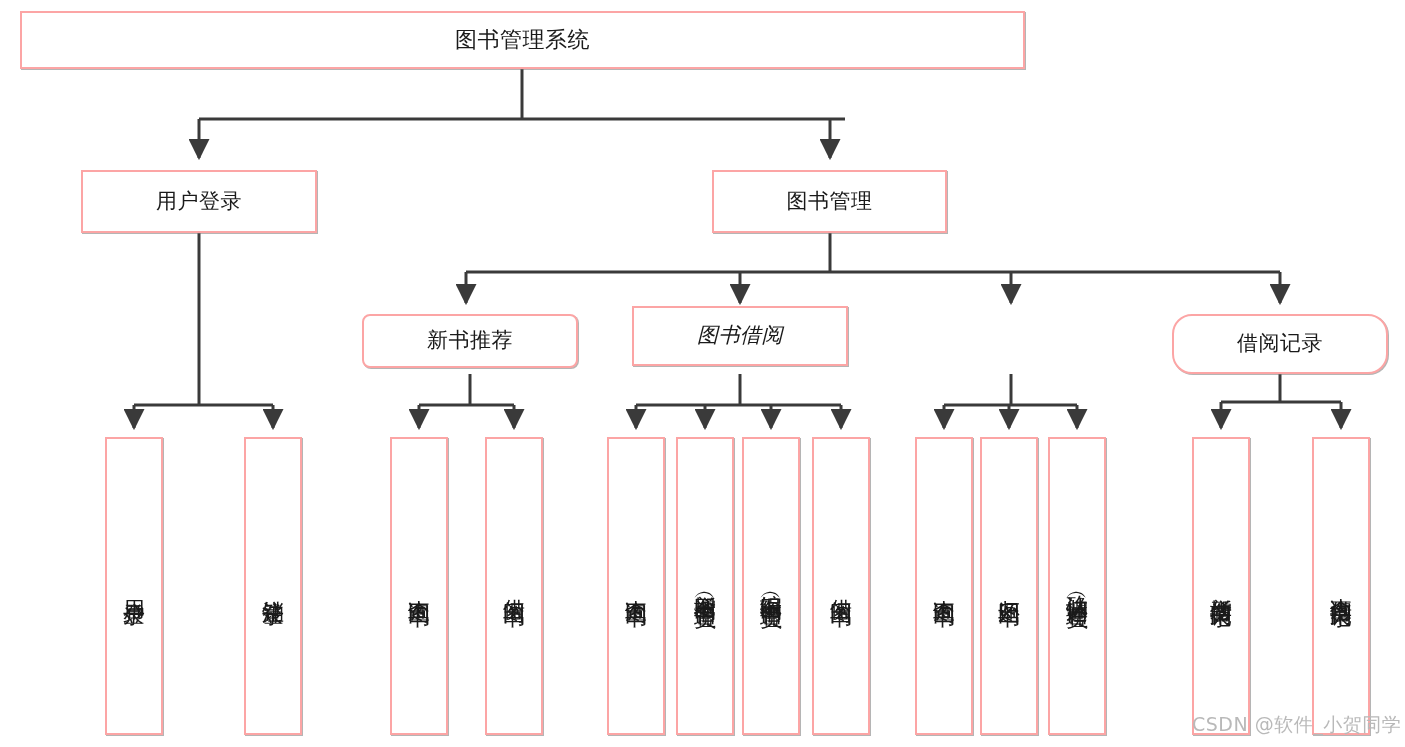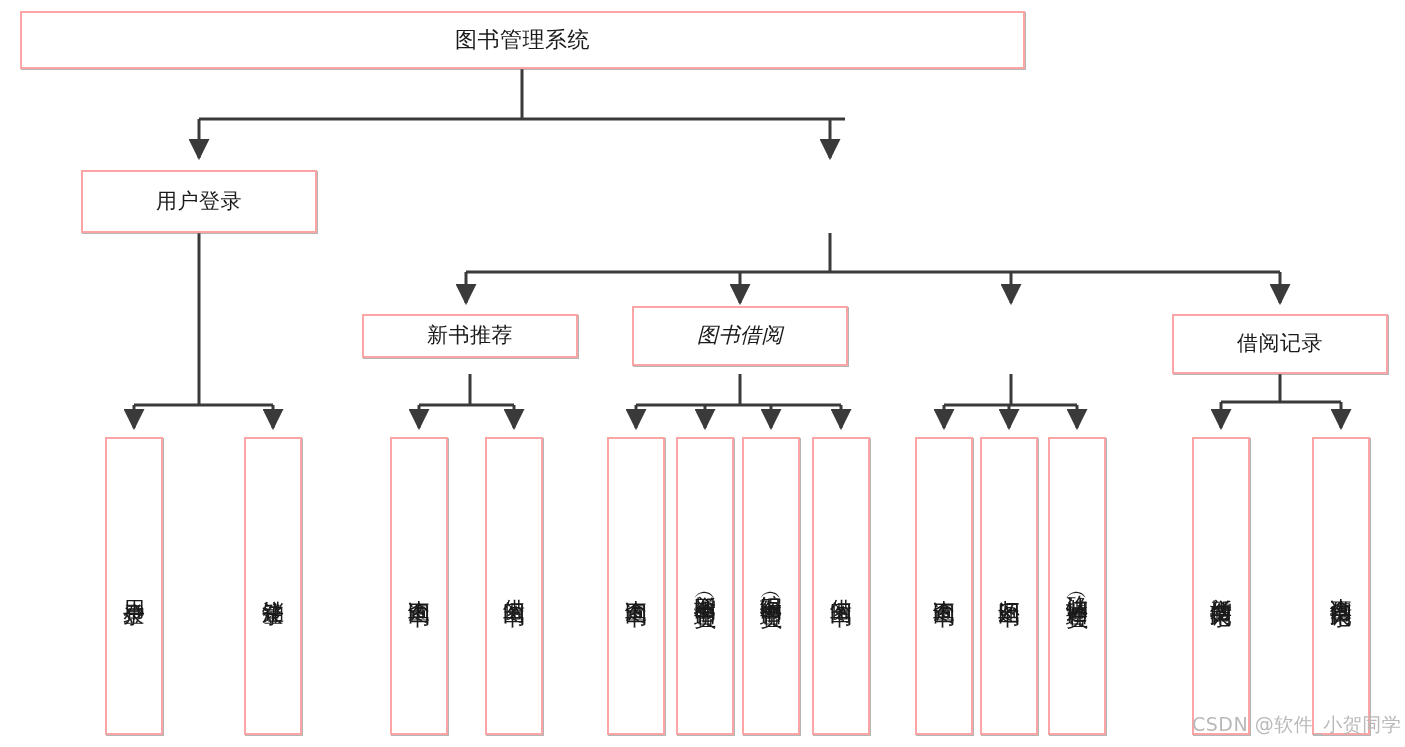--- a/index.html
+++ b/index.html
@@ -116,24 +116,25 @@
       <path d="M 1280 374 L 1280 402"></path>
       <path d="M 1221 402 L 1341 402"></path>
       <path d="M 1221 402 L 1221 428" marker-end="url(#arrow)"></path>
       <path d="M 1341 402 L 1341 428" marker-end="url(#arrow)"></path>
     </g>
   </svg>
 
   <div class="node horiz root" style="left:20px; top:11px; width:1005px; height:58px;">图书管理系统</div>
 
   <div class="node horiz" style="left:81px; top:170px; width:236px; height:63px;">用户登录</div>
+  <div class="node horiz" style="left:712px; top:170px; width:235px; height:63px;">图书管理</div>
 
-  <div class="node horiz" style="left:362px; top:314px; width:216px; height:44px;">新书推荐</div>
+  <div class="node horiz" style="left:362px; top:314px; width:216px; height:54px;border-radius:8px;">新书推荐</div>
   <div class="node horiz" style="left:632px; top:306px; width:216px; height:60px;font-style:italic;">图书借阅</div>
-  <div class="node horiz" style="left:1172px; top:314px; width:216px; height:60px;">借阅记录</div>
+  <div class="node horiz" style="left:1172px; top:314px; width:216px; height:60px;border-radius:20px;">借阅记录</div>
 
   <div class="node vert" style="left:105px; top:437px; width:58px; height:298px;">用户登录</div>
   <div class="node vert" style="left:244px; top:437px; width:58px; height:298px;">注销登录</div>
   <div class="node vert" style="left:390px; top:437px; width:58px; height:298px;">查询图书</div>
   <div class="node vert" style="left:485px; top:437px; width:58px; height:298px;">借阅图书</div>
   <div class="node vert" style="left:607px; top:437px; width:58px; height:298px;">查询图书</div>
   <div class="node vert" style="left:676px; top:437px; width:58px; height:298px;">新增图书（管理员）</div>
   <div class="node vert" style="left:742px; top:437px; width:58px; height:298px;">编辑图书（管理员）</div>
   <div class="node vert" style="left:812px; top:437px; width:58px; height:298px;">借阅图书</div>
   <div class="node vert" style="left:915px; top:437px; width:58px; height:298px;">查询图书</div>

